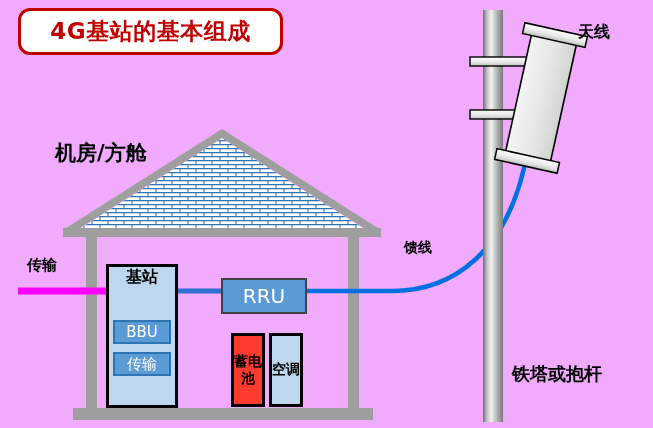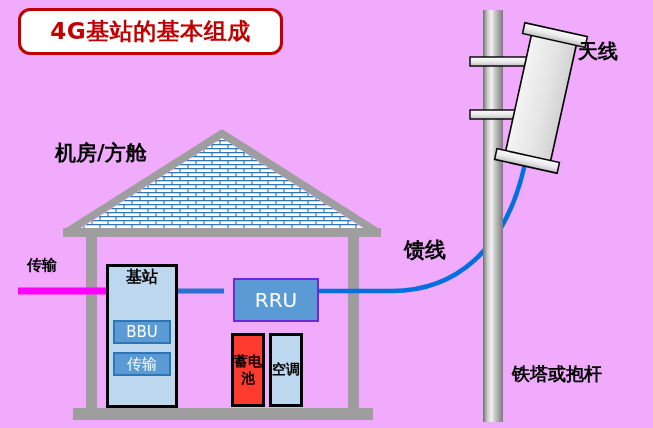--- a/index.html
+++ b/index.html
@@ -52,24 +52,24 @@
   }
 
   
   .lbl {
     position: absolute;
     color: #000000;
     font-weight: bold;
     white-space: nowrap;
     line-height: 1;
   }
-  .lbl-antenna   { left: 578px; top: 41px;  font-size: 20px; }
+  .lbl-antenna   { left: 578px; top: 24px;  font-size: 16px; }
   .lbl-room      { left: 55px;  top: 143px; font-size: 21px; font-weight: bold; }
   .lbl-transmit  { left: 27px;  top: 258px; font-size: 15px; }
-  .lbl-feeder    { left: 404px; top: 240px; font-size: 21px; }
+  .lbl-feeder    { left: 404px; top: 240px; font-size: 14px; }
   .lbl-tower     { left: 512px; top: 365px; font-size: 18px; }
 
   
   .cabinet {
     position: absolute;
     left: 106px;
     top: 264px;
     width: 72px;
     height: 144px;
     background: #BDD7EE;
@@ -101,30 +101,29 @@
   }
   .sub-bbu  { left: 113px; top: 320px; width: 58px; height: 24px; }
   .sub-trx  { left: 113px; top: 352px; width: 58px; height: 24px; }
 
   
   .rru-box {
     position: absolute;
     left: 221px;
     top: 278px;
     width: 86px;
-    height: 44px;
+    height: 36px;
     background: #5B9BD5;
-    border: 2px solid #6d28d9;
+    border: 2px solid #404040;
     box-sizing: border-box;
     display: flex;
     align-items: center;
     justify-content: center;
     color: #ffffff;
     font-size: 20px;
-    margin-left: 12px;
   }
 
   
   .rack {
     position: absolute;
     top: 333px;
     width: 34px;
     height: 74px;
     border: 3px solid #000000;
     box-sizing: border-box;

